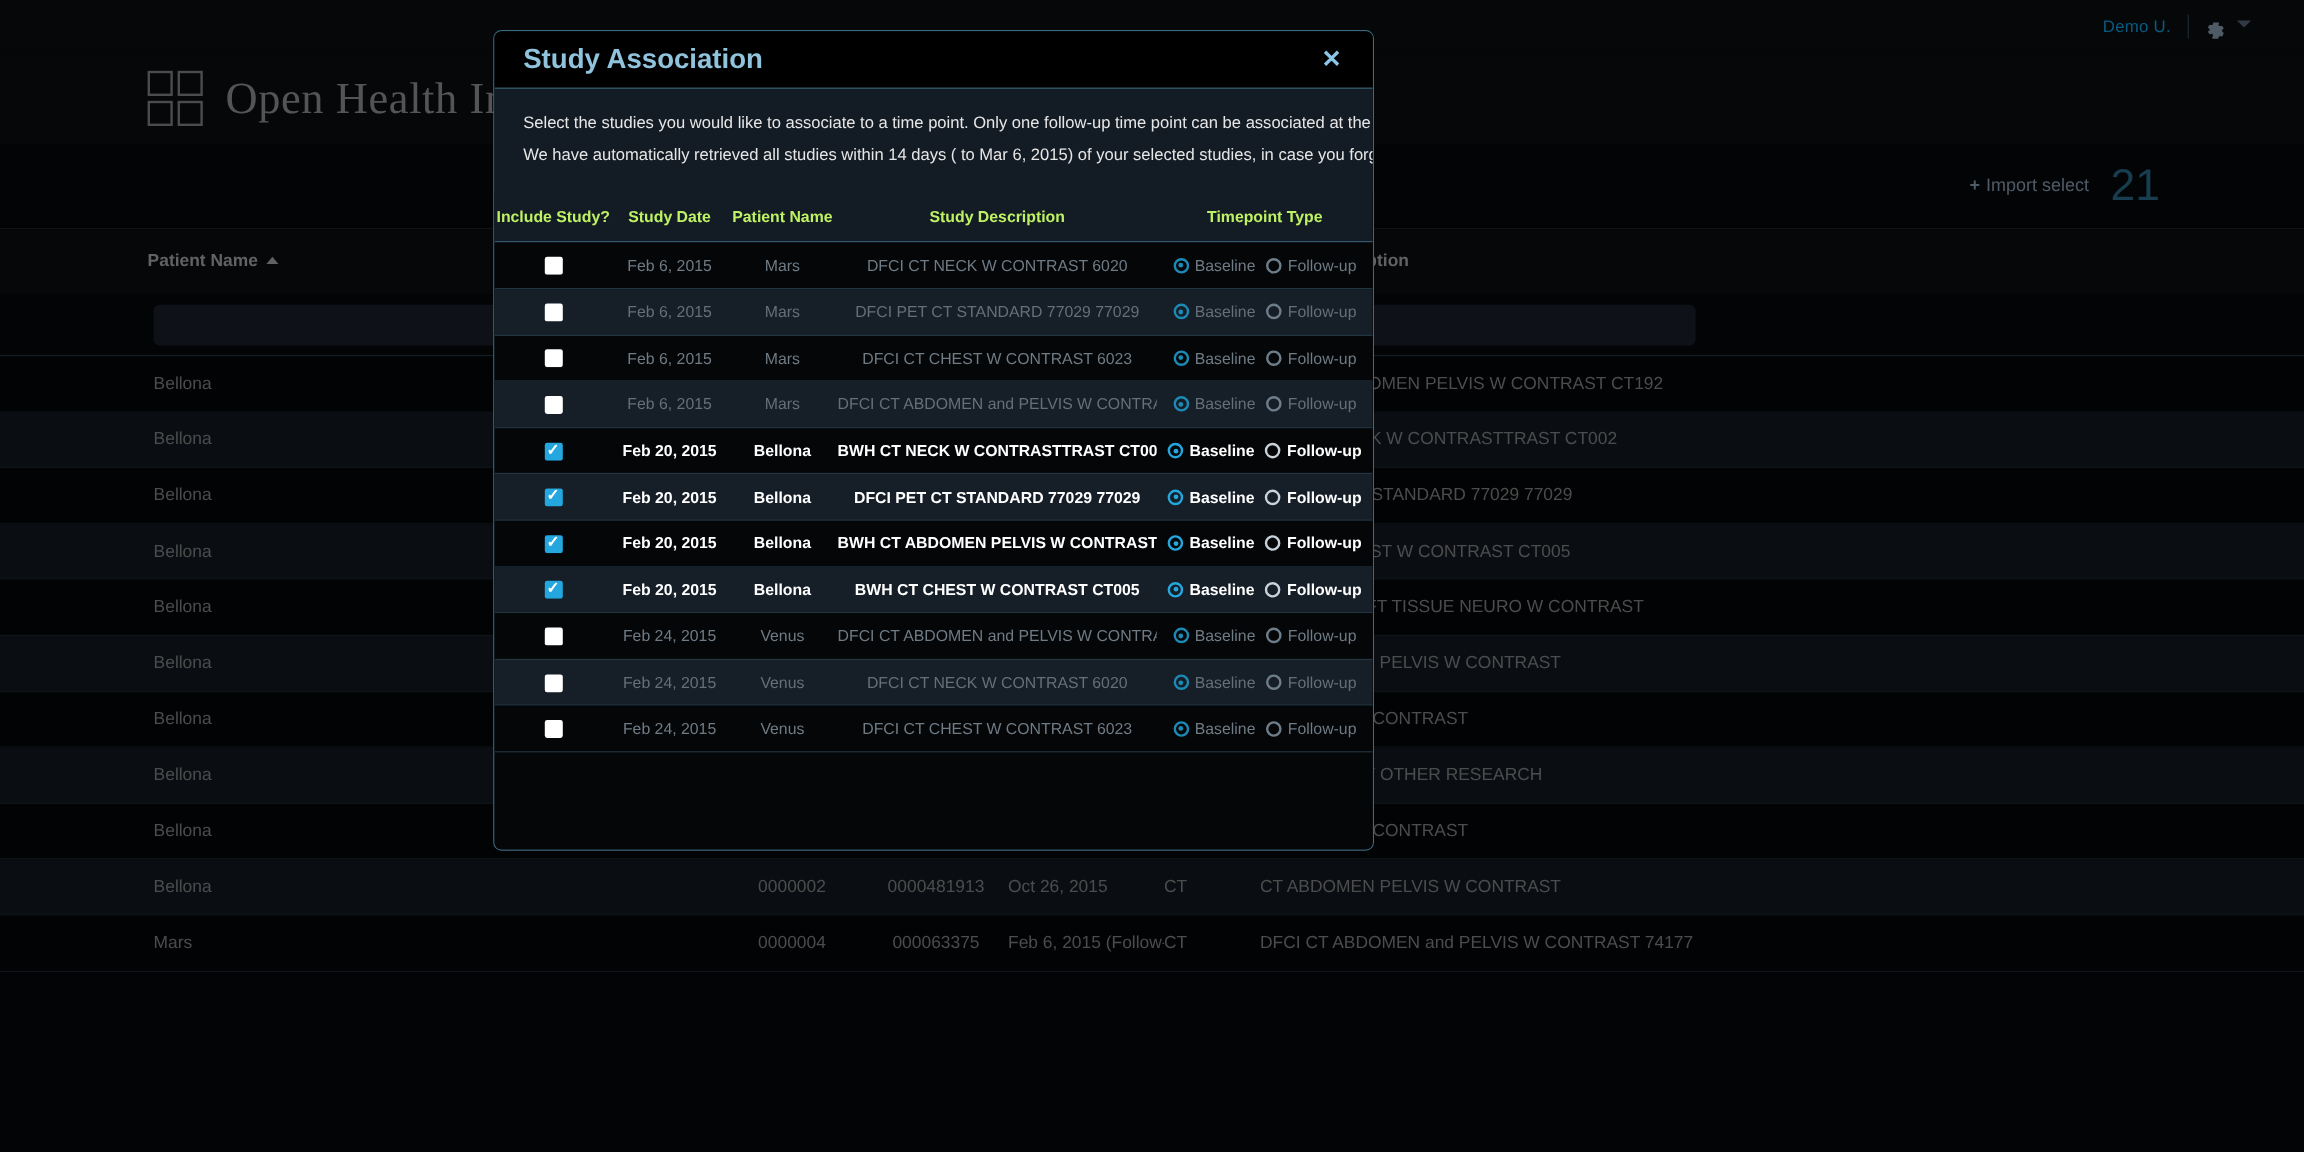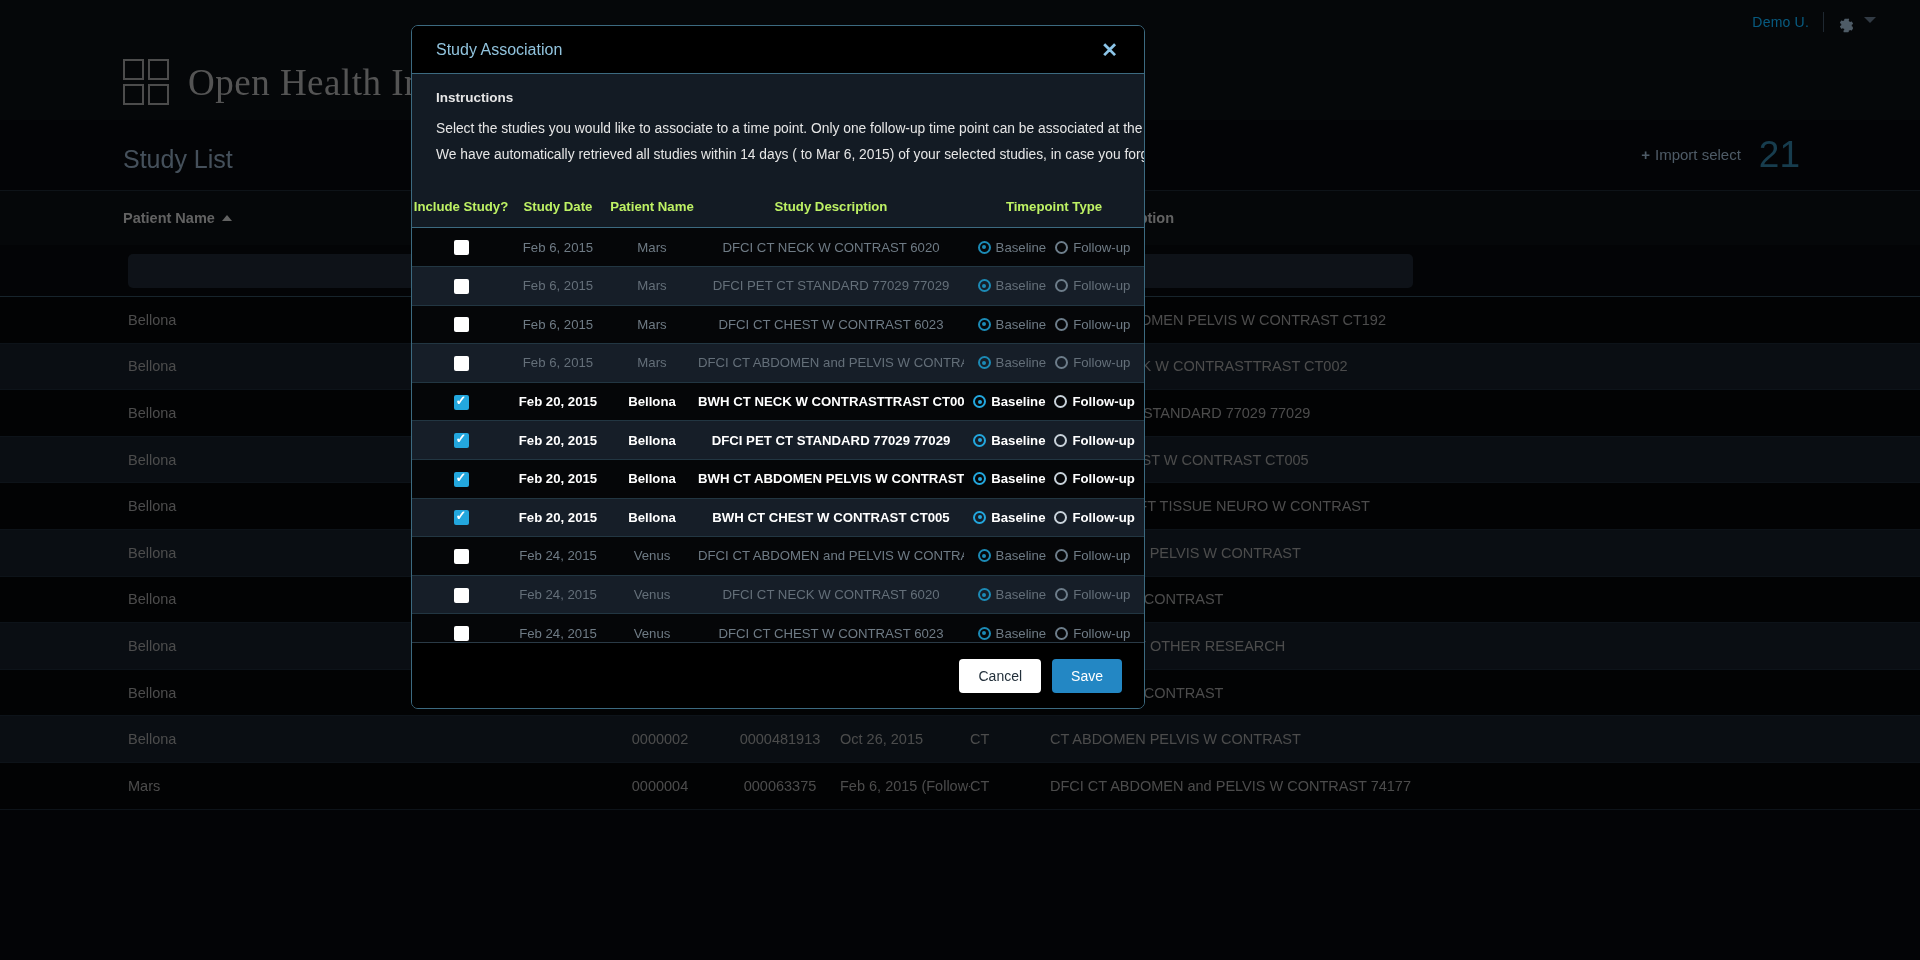--- a/index.html
+++ b/index.html
@@ -123,21 +123,21 @@
     display: flex; flex-direction: column;
     overflow: hidden;
   }
   .modal-header {
     height: 48px; min-height: 48px;
     background: #000000;
     border-bottom: 1px solid #3c6a80;
     display: flex; align-items: center; justify-content: space-between;
     padding: 0 21px 0 24px;
   }
-  .modal-title { color: #91c3dd; font-size: 16px; font-weight: 400; }
+  .modal-title { color: #91c3dd; font-size: 23px; font-weight: 700; }
   .modal-close {
     color: #8cc5e8; font-size: 20px; font-weight: 700; line-height: 1;
     background: none; border: none; cursor: pointer; padding: 2px 5px;
     font-family: "Liberation Sans", sans-serif;
   }
 
   .modal-body { flex: 1; display: flex; flex-direction: column; overflow: hidden; }
 
   .instructions {
     background: #131b24;
@@ -234,23 +234,20 @@
   <div class="brandbar">
     <span class="logo-grid">
       <span></span>
         <span></span>
         <span></span>
         <span></span>
     </span>
     <span class="brand-title">Open Health Imaging</span>
   </div>
 
-  <div class="studylist-header">
-    <span class="studylist-title">Study List</span>
-  </div>
 
   <div class="import-wrap">
     <span class="import-link">
       <span class="plus-icon">+</span><span>Import select</span>
     </span>
     <span class="study-count">21</span>
   </div>
 
   <div class="bg-divider"></div>
 
@@ -367,21 +364,20 @@
 
 <div id="modal">
   <div class="modal-header">
     <span class="modal-title">Study Association</span>
     <button class="modal-close">✕</button>
   </div>
 
   <div class="modal-body">
 
     <div class="instructions">
-      <div class="instr-heading">Instructions</div>
       <div class="instr-line">Select the studies you would like to associate to a time point. Only one follow-up time point can be associated at the same time.</div>
       <div class="instr-line">We have automatically retrieved all studies within 14 days ( to Mar 6, 2015) of your selected studies, in case you forgot to select a study.</div>
     </div>
 
     <div class="assoc-table-wrap">
       <div class="assoc-thead">
         <div class="assoc-th c-include">Include Study?</div>
         <div class="assoc-th c-date">Study Date</div>
         <div class="assoc-th c-patient">Patient Name</div>
         <div class="assoc-th c-desc">Study Description</div>
@@ -585,17 +581,13 @@
                 </span>
               </div>
             </div>
           </div>
         </div>
 
     </div>
 
   </div>
 
-  <div class="modal-footer">
-    <button class="btn btn-cancel">Cancel</button>
-    <button class="btn btn-save">Save</button>
-  </div>
 </div>
 
 </body></html>

